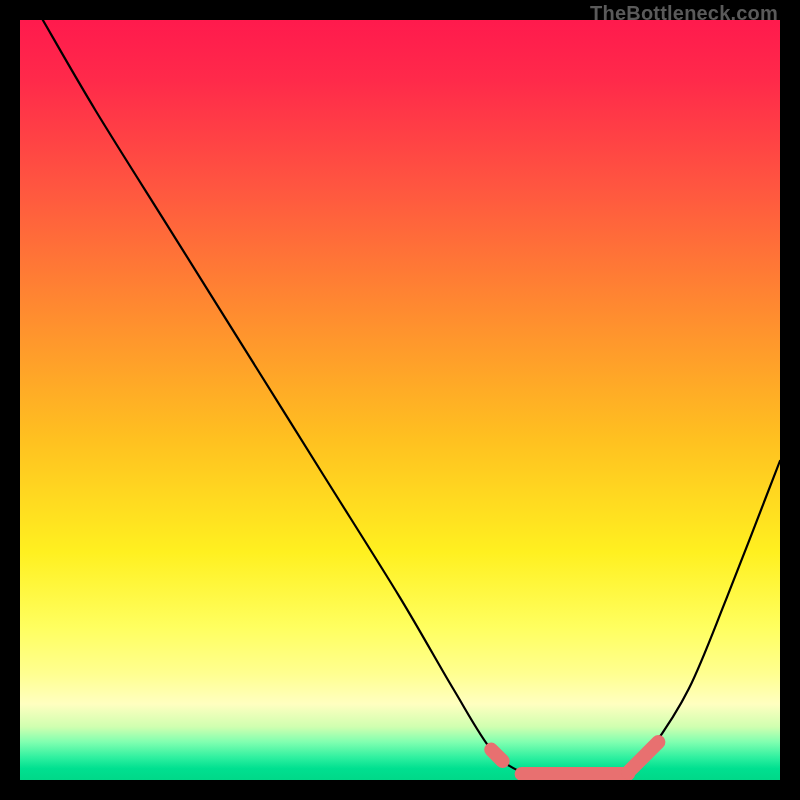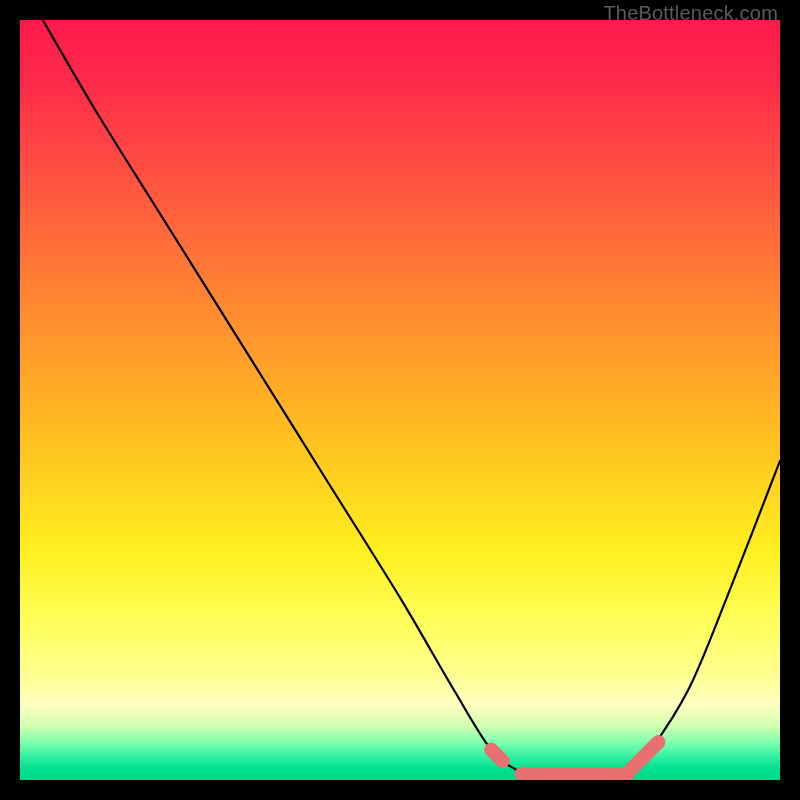--- a/index.html
+++ b/index.html
@@ -39,21 +39,21 @@
       #00e090 98.5%,
       #00d888 100%
     );
   }
   .watermark {
     position: absolute;
     top: 2px;
     right: 22px;
     color: #5a5a5a;
     font-size: 20px;
-    font-weight: 400;
+    font-weight: 700;
     letter-spacing: 0.2px;
     z-index: 5;
   }
   .curve-svg {
     position: absolute;
     left: 0;
     top: 0;
     width: 760px;
     height: 760px;
     z-index: 3;

